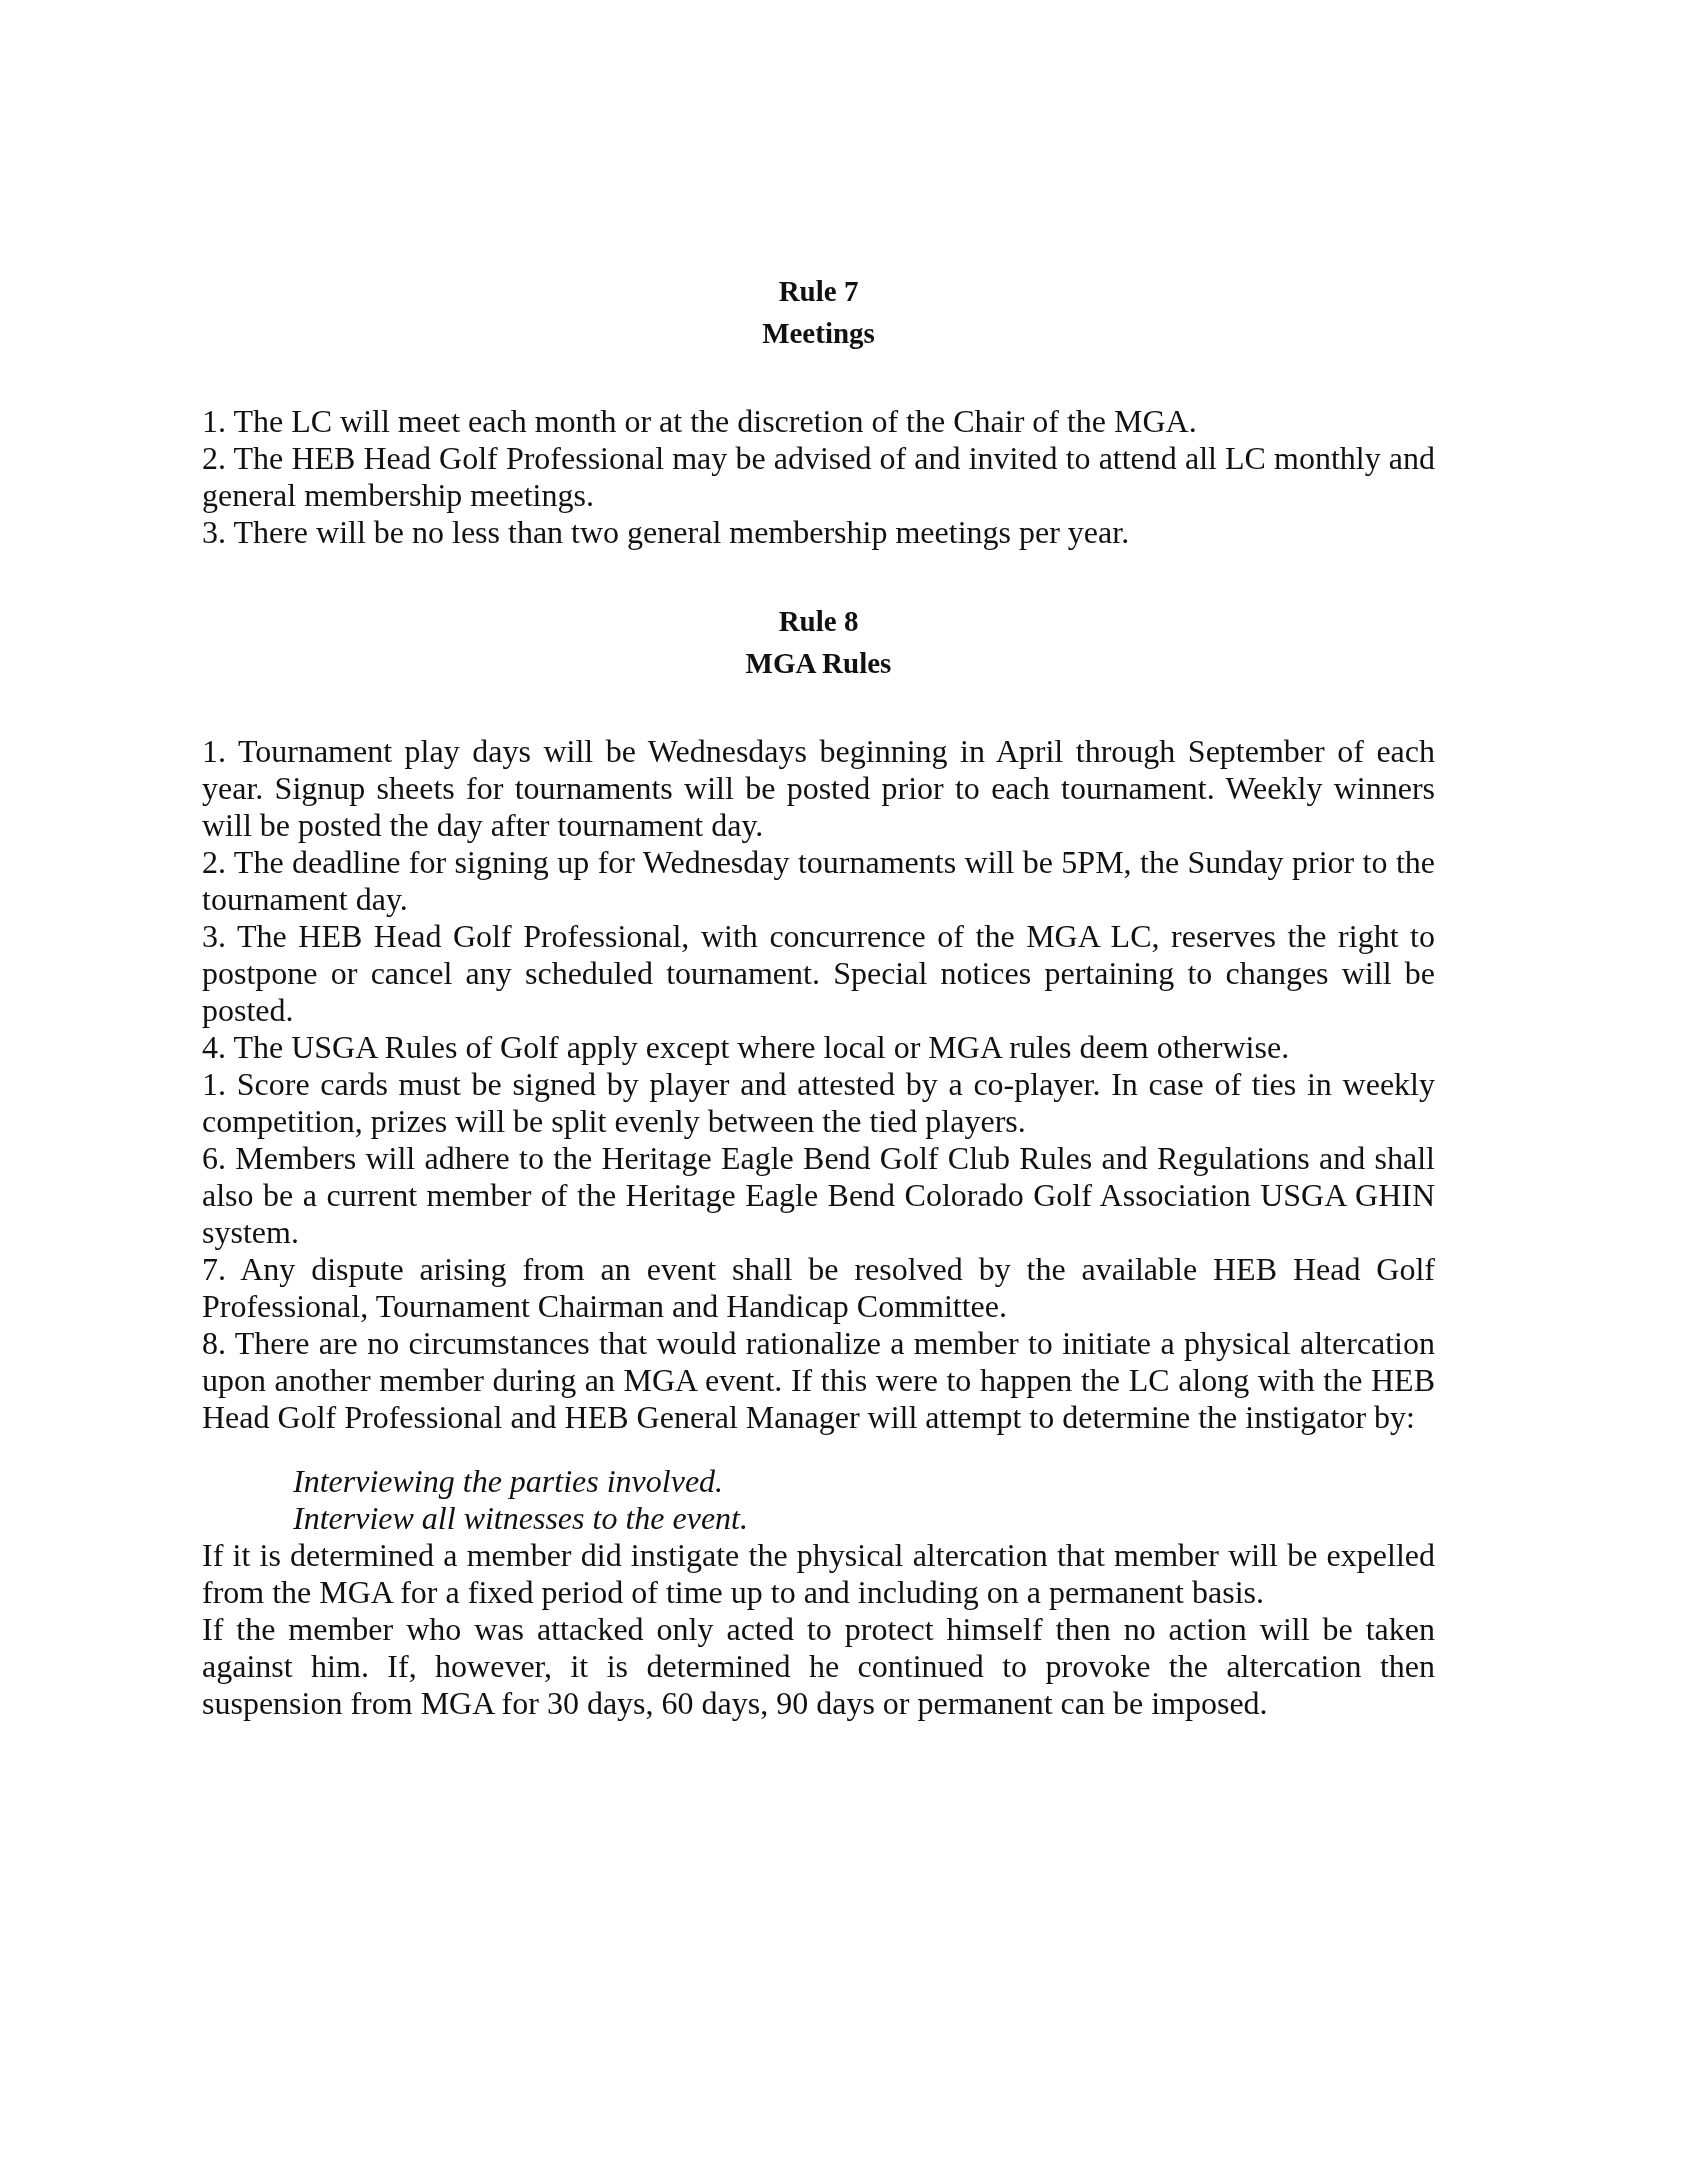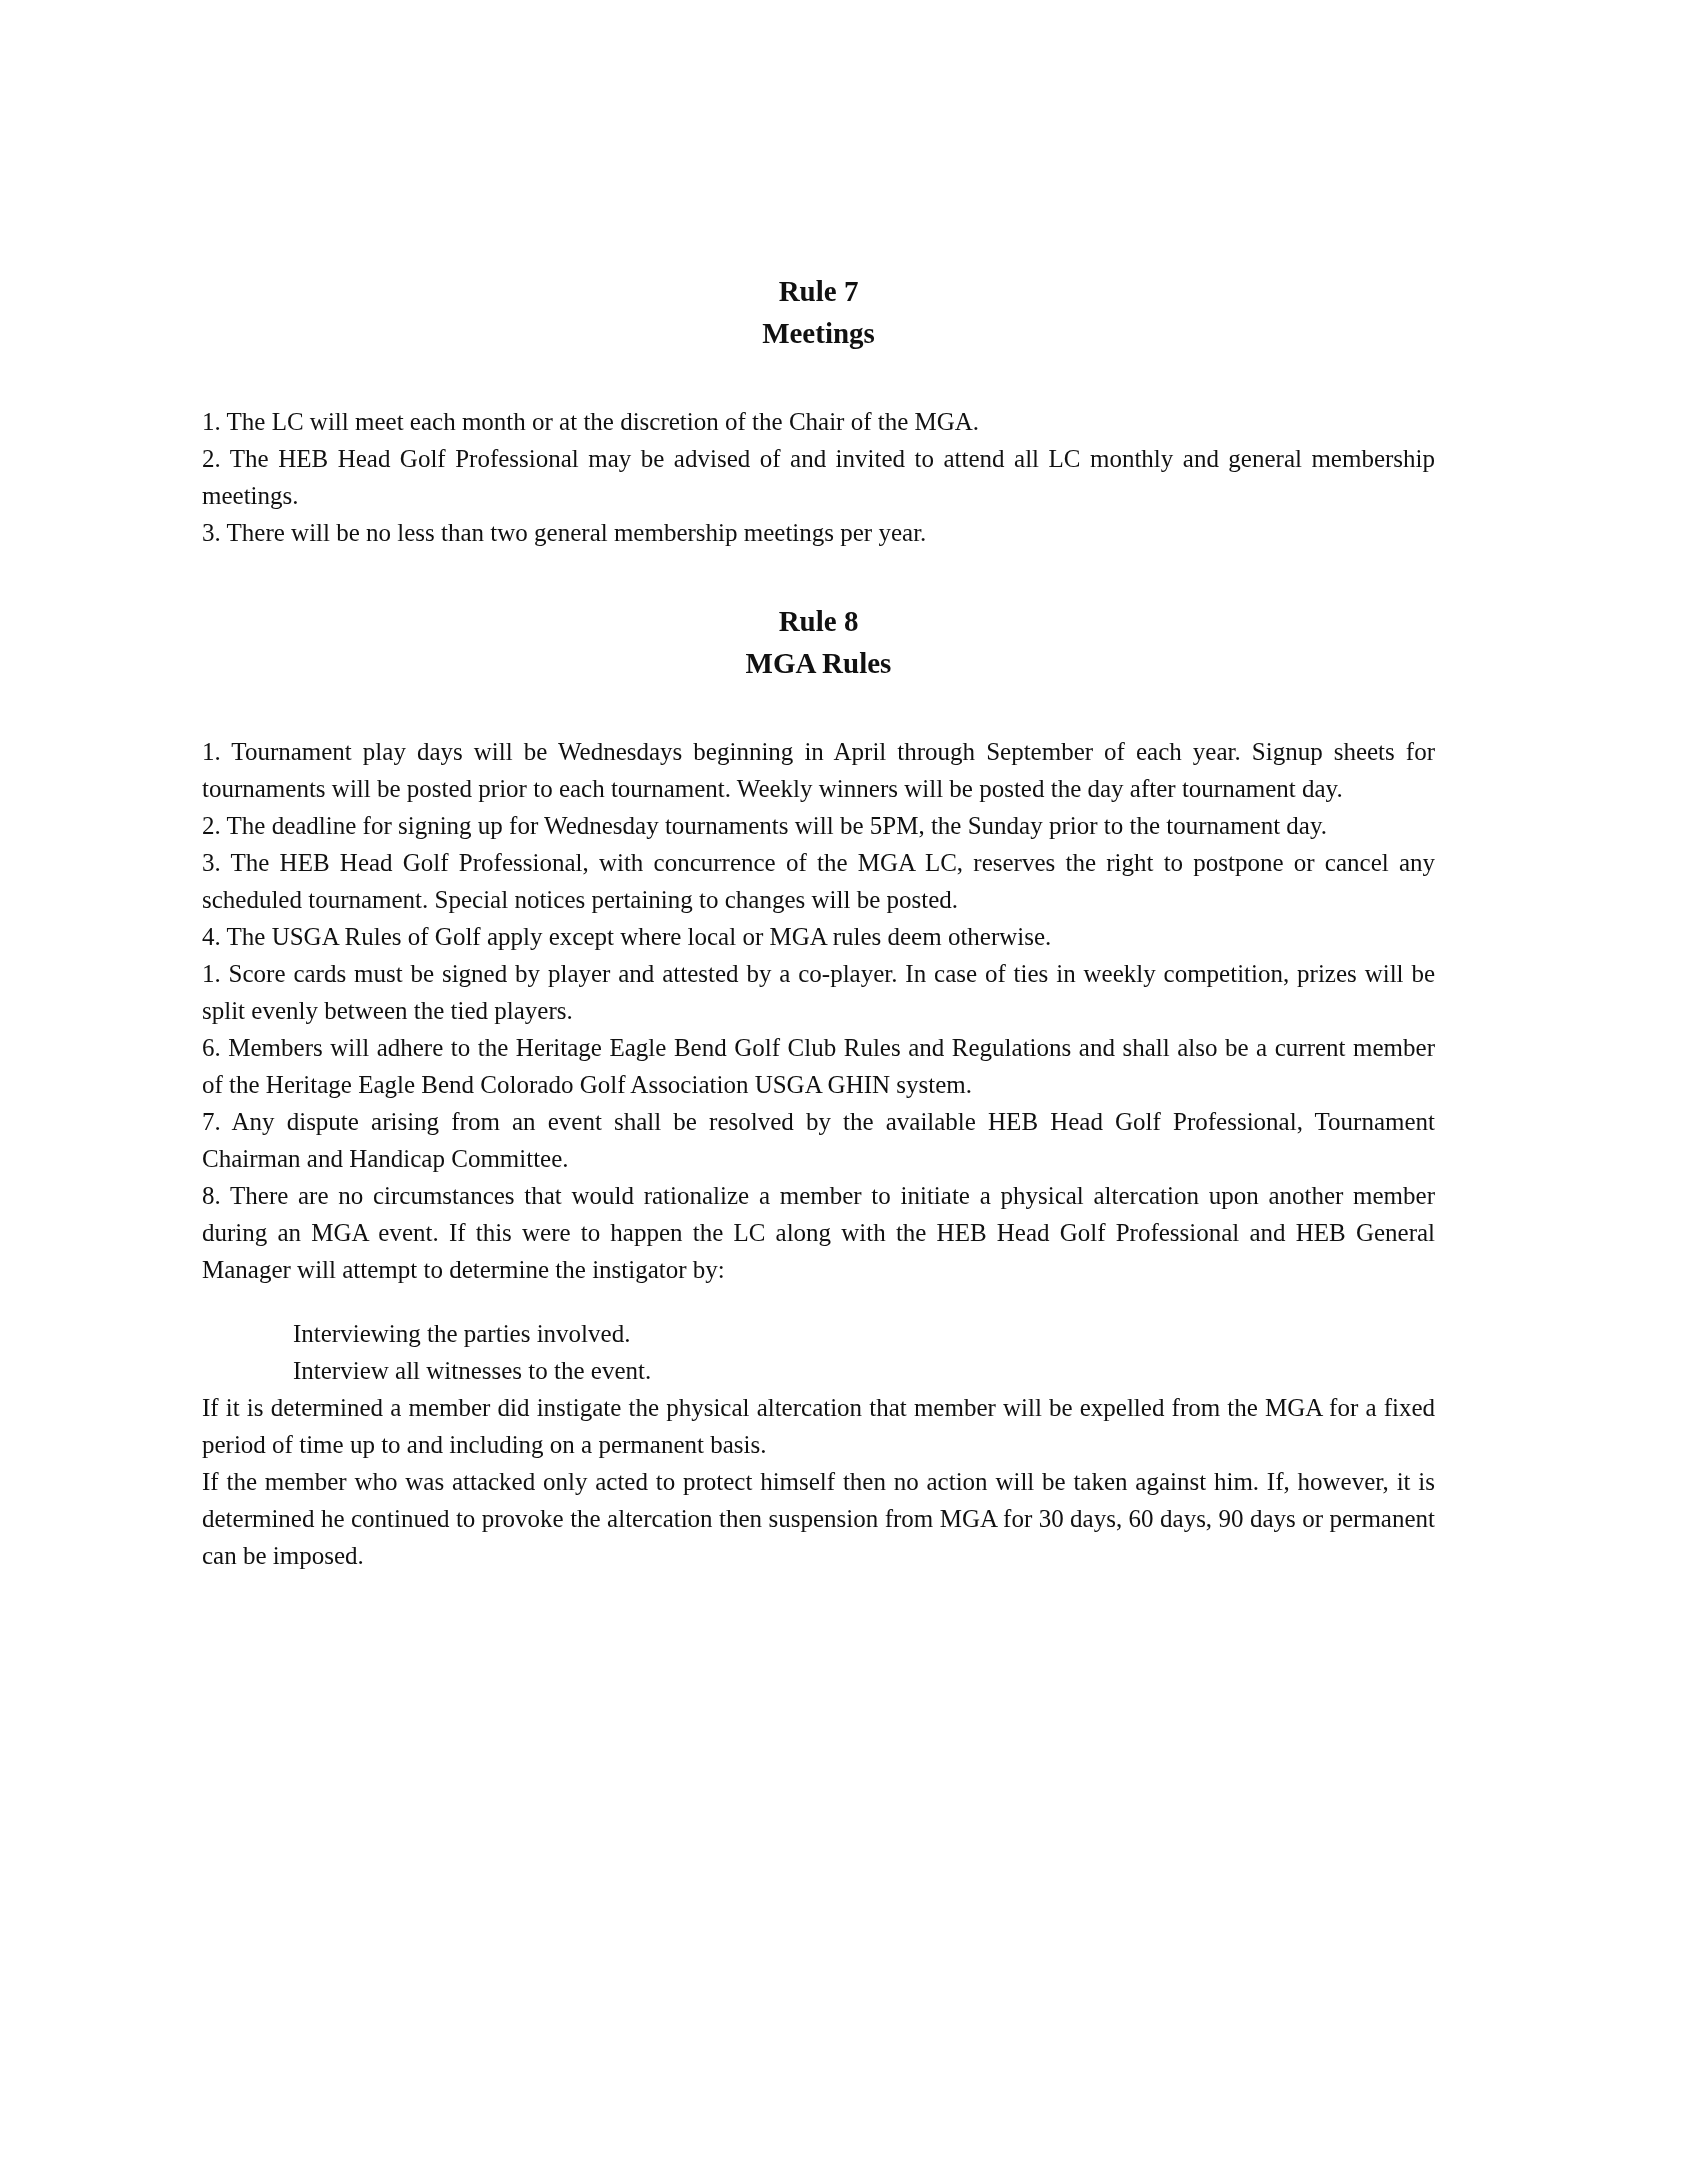--- a/index.html
+++ b/index.html
@@ -26,35 +26,36 @@
     margin: 0 0 49px 0;
   }
   .section-heading .heading-line {
     display: block;
   }
   .heading-rule8 {
     margin-top: 49px;
     font-family: Liberation Serif, serif;
   }
   .body-text {
-    font-size: 25px;
+    font-size: 32px;
     line-height: 37px;
     margin-top: 20px;
   }
   p.doc-para {
     margin: 0;
     text-align: justify;
   }
   .indent-block {
     margin-top: 27px;
   }
   .indent-line {
     margin: 0;
     padding-left: 91px;
     text-align: left;
+    font-style: italic;
   }
   .closing-para {
     margin-top: 42px;
   }
 </style>
 </head>
 <body>
 
 <div class="page">
 

